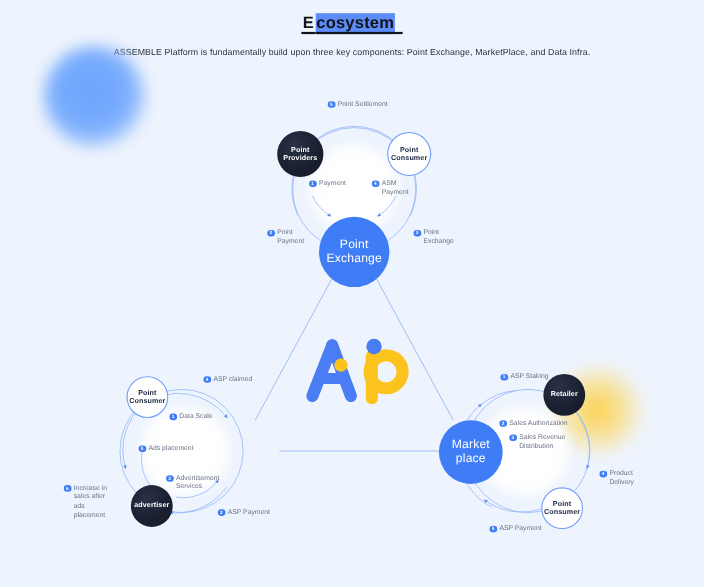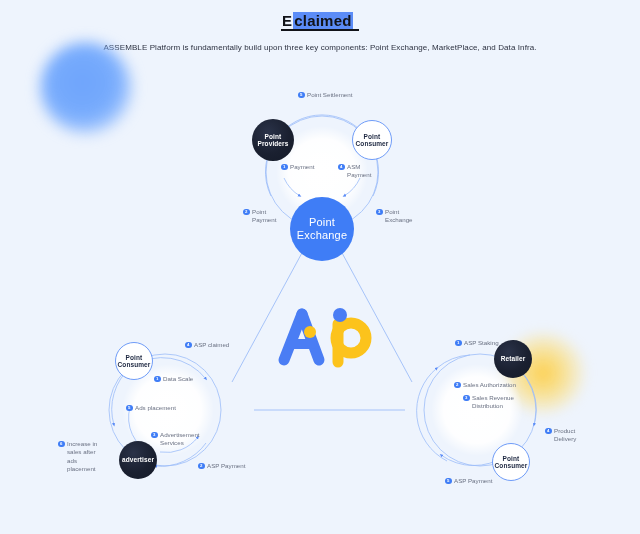--- a/index.html
+++ b/index.html
@@ -159,21 +159,21 @@
     top: 306px;
     width: 104px;
     height: 62px;
   }
 </style>
 </head>
 <body>
 
 <div id="stage">
 
-  <div class="page-title"><span class="lead">E</span><span class="hl">claimed</span><span class="tail">&nbsp;</span></div>
+  <div class="page-title"><span class="lead">E</span><span class="hl">cosystem</span><span class="tail">&nbsp;</span></div>
 
   <div class="subtitle">ASSEMBLE Platform is fundamentally build upon three key components: Point Exchange, MarketPlace, and Data Infra.</div>
 
   <div class="blob"></div>
   <div class="glow-yellow"></div>
 
   <svg class="layer" viewBox="0 0 640 534">
     <defs>
       <marker id="ah" markerWidth="5" markerHeight="5" refX="2.6" refY="2" orient="auto">
         <path d="M0,0 L4.6,2 L0,4 z" fill="#5b8cf7"></path>
@@ -261,20 +261,26 @@
     <span>
       <span>Point</span><br>
       <span>Consumer</span>
     </span>
   </div>
 
   <div class="node node-dark" style="left:119px; top:441px; width:38px; height:38px;">
     <span>advertiser</span>
   </div>
 
+  <div class="node node-hub" style="left:399px; top:382px; width:58px; height:58px;">
+    <span>
+      <span>Market</span><br>
+      <span>place</span>
+    </span>
+  </div>
 
   <div class="node node-dark" style="left:494px; top:340px; width:38px; height:38px;">
     <span>Retailer</span>
   </div>
 
   <div class="node node-light" style="left:492px; top:443px; width:38px; height:38px;">
     <span>
       <span>Point</span><br>
       <span>Consumer</span>
     </span>

